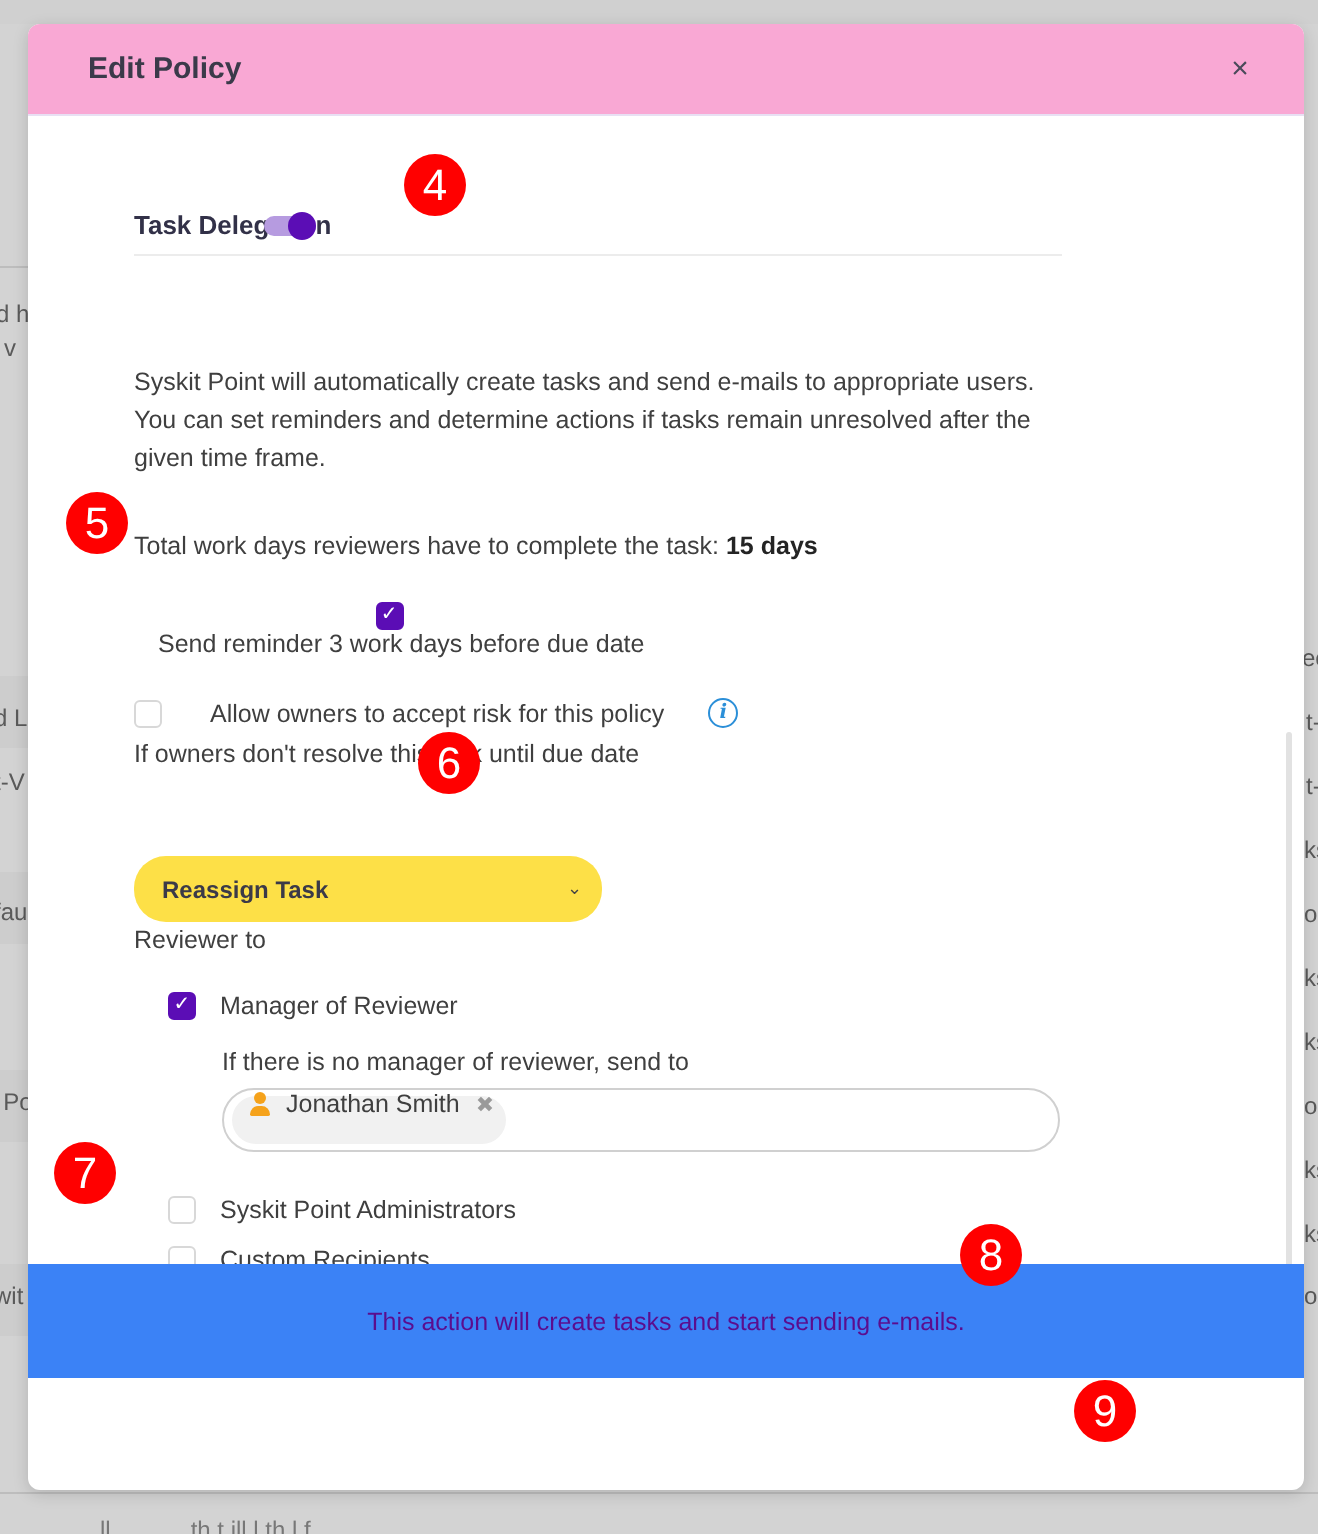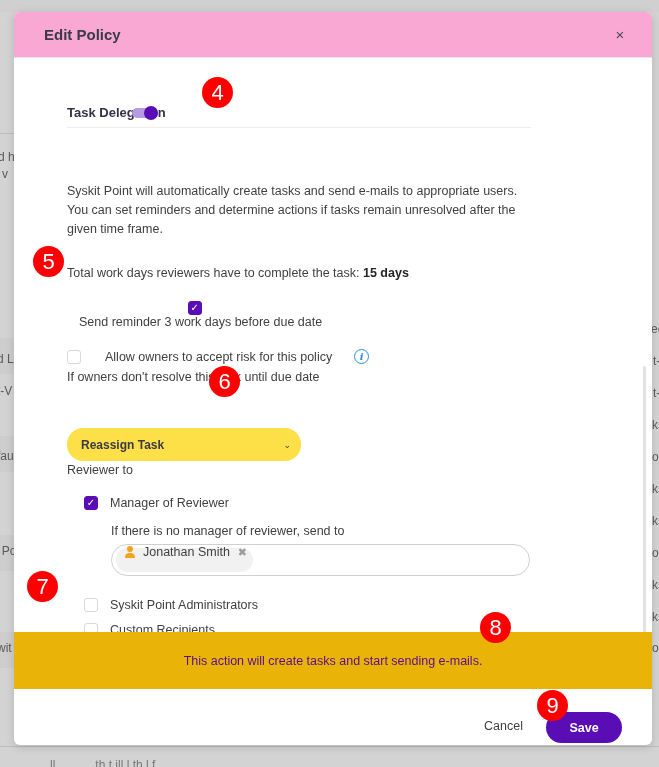--- a/index.html
+++ b/index.html
@@ -82,21 +82,21 @@
       background: #f1f1f1; border-radius: 12px; font-size: 12.5px; color: #3f3f3f;
     }
     .person-icon { width: 12px; height: 12px; position: relative; margin-right: 7px; }
     .person-icon::before { content: ""; position: absolute; left: 3px; top: 0; width: 6px; height: 6px; border-radius: 50%; background: #f5a21b; }
     .person-icon::after { content: ""; position: absolute; left: 1px; top: 7px; width: 10px; height: 5px; border-radius: 5px 5px 1px 1px; background: #f5a21b; }
     .chip-x { margin-left: 8px; font-size: 11px; color: #9a9a9a; cursor: pointer; }
 
     .modal-scroll { position: absolute; right: 6px; top: 308px; width: 3px; height: 292px; background: #e2e2e2; border-radius: 2px; }
 
     .notice {
-      position: absolute; left: 0; top: 620px; width: 638px; height: 57px; background: #eab308;
+      position: absolute; left: 0; top: 620px; width: 638px; height: 57px; background: #3b82f6;
       display: flex; align-items: center; justify-content: center;
       font-size: 12.5px; color: #5b0d8e;
     }
     .footer { position: absolute; left: 0; top: 677px; width: 638px; height: 56px; }
     .cancel-btn { position: absolute; left: 470px; top: 30px; font-size: 12.5px; color: #3f3f3f; cursor: pointer; }
     .save-btn {
       position: absolute; left: 532px; top: 23px; width: 76px; height: 31px; border-radius: 16px;
       background: #5b0db5; color: #fff; font-size: 12.5px; font-weight: bold;
       display: flex; align-items: center; justify-content: center; cursor: pointer;
     }
@@ -215,24 +215,20 @@
       </span>
       <span style="margin-left:15px;">Also add as a workspace member</span>
       <span class="info-icon">i</span>
     </div>
 
     <div class="modal-scroll"></div>
   </div>
 
   <div class="notice">This action will create tasks and start sending e-mails.</div>
 
-  <div class="footer">
-    <span class="cancel-btn">Cancel</span>
-    <div class="save-btn">Save</div>
-  </div>
 </div>
 
 <div class="marker" style="left:202px;top:77px;">4</div>
 <div class="marker" style="left:33px;top:246px;">5</div>
 <div class="marker" style="left:209px;top:366px;">6</div>
 <div class="marker" style="left:27px;top:571px;">7</div>
 <div class="marker" style="left:480px;top:612px;">8</div>
 <div class="marker" style="left:537px;top:690px;">9</div>
 
 </body></html>

